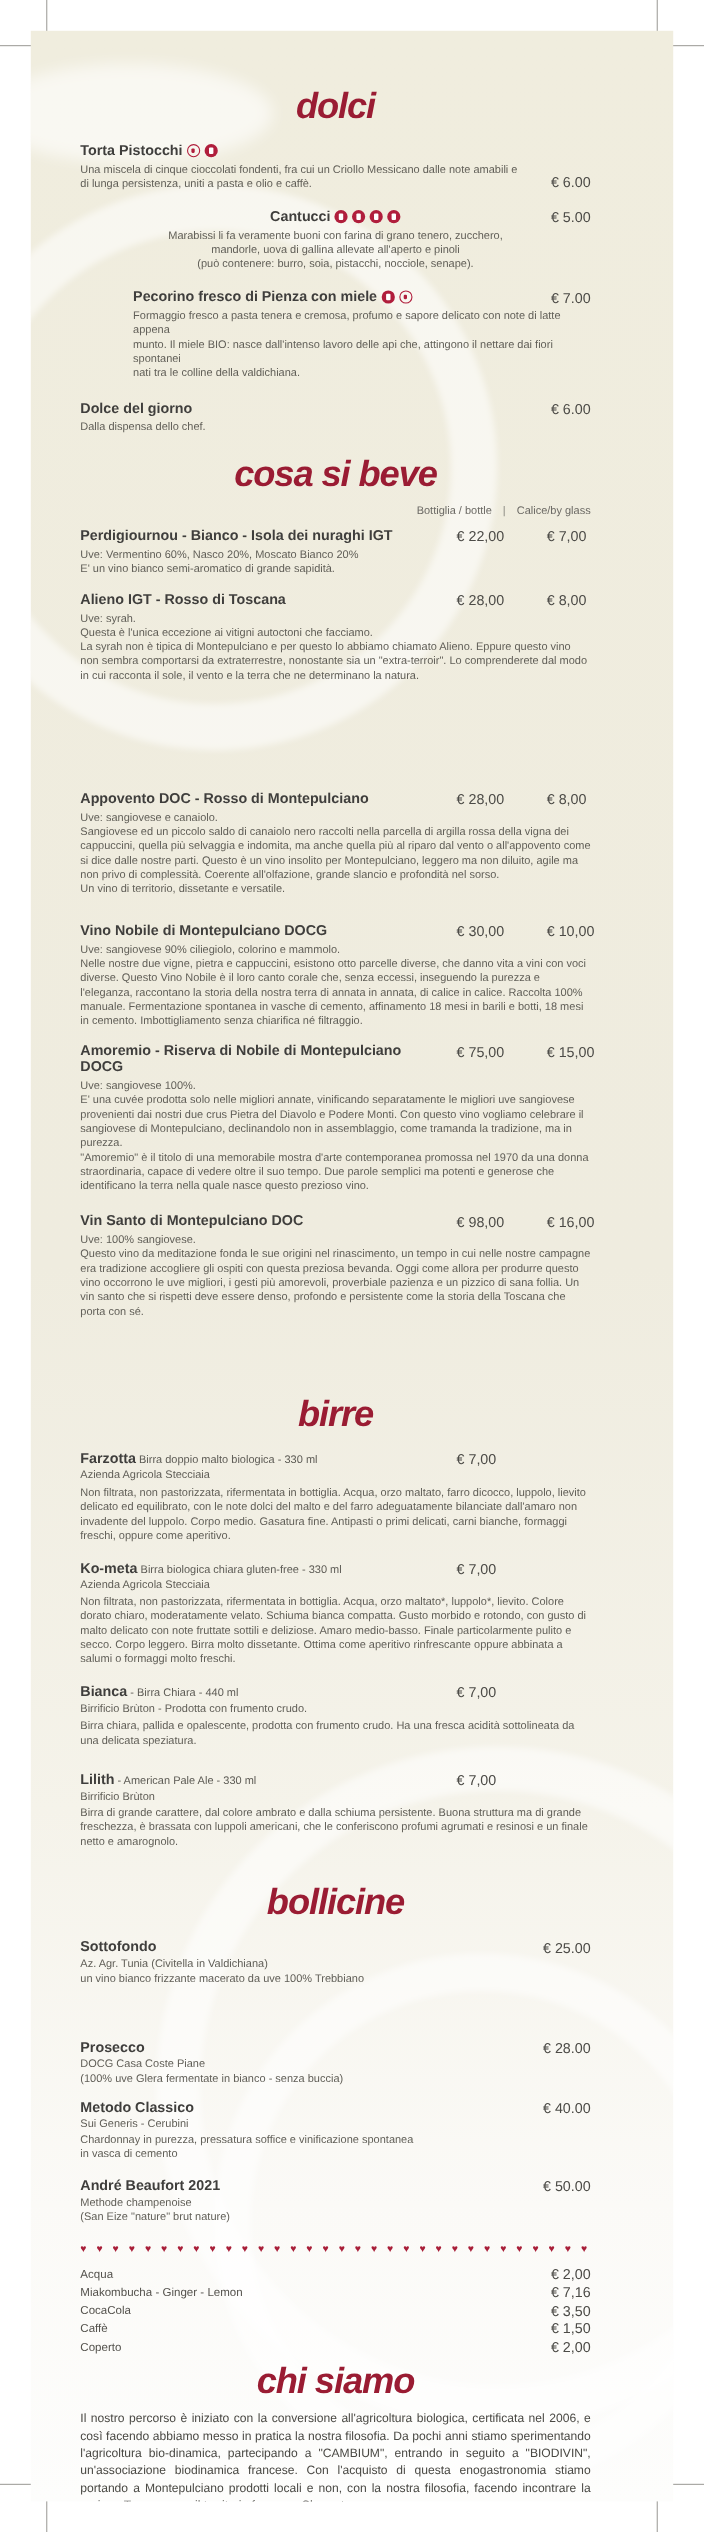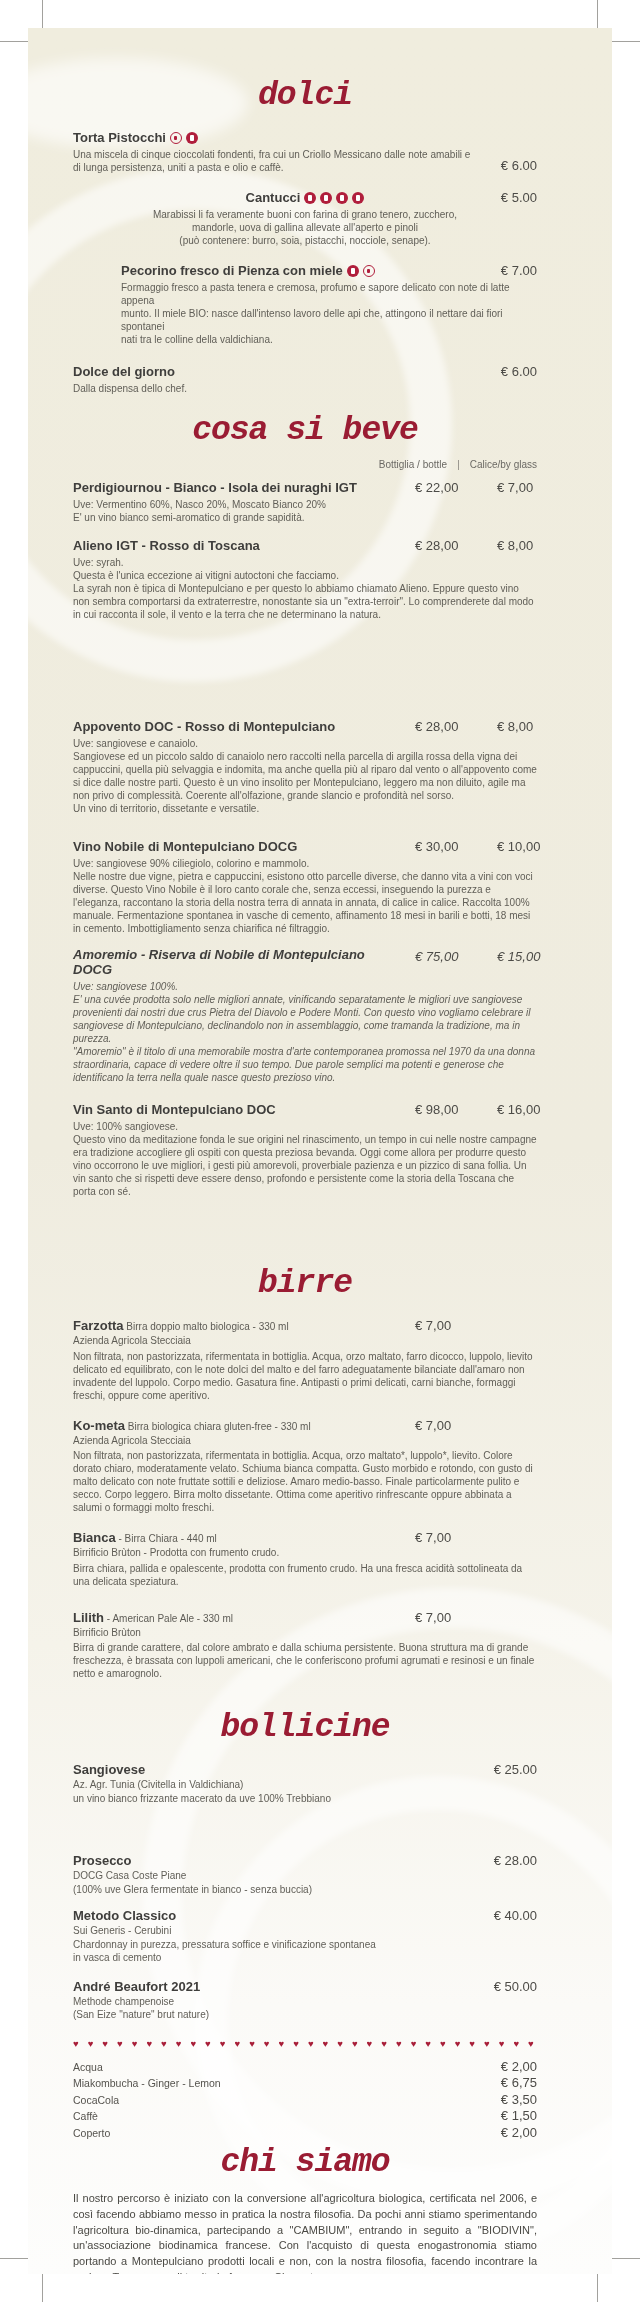--- a/index.html
+++ b/index.html
@@ -7,21 +7,21 @@
           font-family:"Liberation Sans",sans-serif;}
   
   .crop{position:absolute;background:#a2a19d;}
   
   .page{position:absolute;left:28px;top:28px;width:584px;height:2246px;overflow:hidden;
         background:linear-gradient(180deg,#f0edde 0%,#efecdf 50%,#f5f3ea 72%,#fbfaf7 88%,#fdfdfc 100%);}
   .wm{position:absolute;border-radius:50%;border:40px solid rgba(255,255,255,0.55);filter:blur(3px);}
   .blob{position:absolute;background:rgba(255,255,255,0.6);border-radius:50%;filter:blur(7px);}
   .content{position:relative;padding:0 75px 0 45px;}
   
-  .script{font-family:Liberation Mono, monospace;font-style:italic;font-weight:700;color:#9a1c33;
+  .script{font-family:Liberation Sans, sans-serif;font-style:italic;font-weight:700;color:#9a1c33;
           font-size:33px;text-align:center;margin:0;line-height:40px;letter-spacing:-1px;}
   
   .item{position:relative;margin-top:12px;}
   .trow{position:relative;}
   .t{font-size:13px;font-weight:bold;color:#3f3e3c;}
   .sub{font-size:10px;color:#5d5b55;font-weight:normal;}
   .d{font-size:10px;color:#605e57;line-height:13px;white-space:pre-line;margin-top:2px;}
   .d2{font-size:10px;color:#605e57;line-height:13.5px;}
   .price{font-size:13px;color:#4c4b47;white-space:nowrap;}
   .pr-r{position:absolute;right:0;top:2px;}
@@ -113,21 +113,21 @@
             <div class="trow"><span class="t winetitle">Appovento  DOC - Rosso di Montepulciano</span><span class="price pb">€ 28,00</span><span class="price pc">€ 8,00</span></div>
             <div class="d">Uve: sangiovese e canaiolo.
 Sangiovese ed un piccolo saldo di canaiolo nero raccolti nella parcella di argilla rossa della vigna dei cappuccini, quella più selvaggia e indomita, ma anche quella più al riparo dal vento o all'appovento come si dice dalle nostre parti. Questo è un vino insolito per Montepulciano, leggero ma non diluito, agile ma non privo di complessità. Coerente all'olfazione, grande slancio e profondità nel sorso.
 Un vino di territorio, dissetante e versatile.</div>
           </div>
           <div class="item" style="margin-top: 22px;">
             <div class="trow"><span class="t winetitle">Vino Nobile di Montepulciano DOCG</span><span class="price pb">€ 30,00</span><span class="price pc">€ 10,00</span></div>
             <div class="d">Uve: sangiovese 90% ciliegiolo, colorino e mammolo.
 Nelle nostre due vigne, pietra e cappuccini, esistono otto parcelle diverse, che danno vita a vini con voci diverse. Questo Vino Nobile è il loro canto corale che, senza eccessi, inseguendo la purezza e l'eleganza, raccontano la storia della nostra terra di annata in annata, di calice in calice. Raccolta 100% manuale. Fermentazione spontanea in vasche di cemento, affinamento 18 mesi in barili e botti, 18 mesi in cemento. Imbottigliamento senza chiarifica né filtraggio.</div>
           </div>
-          <div class="item" style="margin-top: 12px; font-style: italic;">
+          <div class="item" style="margin-top: 12px;">
             <div class="trow"><span class="t winetitle">Amoremio - Riserva di Nobile di Montepulciano DOCG</span><span class="price pb">€ 75,00</span><span class="price pc">€ 15,00</span></div>
             <div class="d">Uve: sangiovese 100%.
 E' una cuvée prodotta solo nelle migliori annate, vinificando separatamente le migliori uve sangiovese provenienti dai nostri due crus Pietra del Diavolo e Podere Monti. Con questo vino vogliamo celebrare il sangiovese di Montepulciano, declinandolo non in assemblaggio, come tramanda la tradizione, ma in purezza.
 "Amoremio" è il titolo di una memorabile mostra d'arte contemporanea promossa nel 1970 da una donna straordinaria, capace di vedere oltre il suo tempo. Due parole semplici ma potenti e generose che identificano la terra nella quale nasce questo prezioso vino.</div>
           </div>
           <div class="item" style="margin-top: 16px;">
             <div class="trow"><span class="t winetitle">Vin Santo di Montepulciano DOC</span><span class="price pb">€ 98,00</span><span class="price pc">€ 16,00</span></div>
             <div class="d">Uve: 100% sangiovese.
 Questo vino da meditazione fonda le sue origini nel rinascimento, un tempo in cui nelle nostre campagne era tradizione accogliere gli ospiti con questa preziosa bevanda. Oggi come allora per produrre questo vino occorrono le uve migliori, i gesti più amorevoli, proverbiale pazienza e un pizzico di sana follia. Un vin santo che si rispetti deve essere denso, profondo e persistente come la storia della Toscana che porta con sé.</div>
           </div>
@@ -153,21 +153,21 @@
           <div class="item" style="margin-top: 20px;">
             <div class="trow"><span class="t">Lilith</span><span class="sub"> - American Pale Ale - 330 ml</span><span class="price pb">€ 7,00</span></div>
             <div class="d2">Birrificio Brùton</div>
             <div class="d">Birra di grande carattere, dal colore ambrato e dalla schiuma persistente. Buona struttura ma di grande freschezza, è brassata con luppoli americani, che le conferiscono profumi agrumati e resinosi e un finale netto e amarognolo.</div>
           </div>
         </div>
 
       <h1 class="script" style="margin-top:28px;">bollicine</h1>
       <div id="sparkling-list">
           <div class="item" style="margin-top: 12px;">
-            <div class="trow"><span class="t">Sangiovese</span><span class="price pr-r">€ 25.00</span></div>
+            <div class="trow"><span class="t">Sottofondo</span><span class="price pr-r">€ 25.00</span></div>
             <div class="d2">Az. Agr. Tunia (Civitella in Valdichiana)</div>
             <div class="d2">un vino bianco frizzante macerato da uve 100% Trebbiano</div>
           </div>
           <div class="item" style="margin-top: 46px;">
             <div class="trow"><span class="t">Prosecco</span><span class="price pr-r">€ 28.00</span></div>
             <div class="d2">DOCG Casa Coste Piane</div>
             <div class="d2">(100% uve Glera fermentate in bianco - senza buccia)</div>
           </div>
           <div class="item" style="margin-top: 10px;">
             <div class="trow"><span class="t">Metodo Classico</span><span class="price pr-r">€ 40.00</span></div>
@@ -183,21 +183,21 @@
         </div>
 
       <div class="hearts" id="hearts">♥ ♥ ♥ ♥ ♥ ♥ ♥ ♥ ♥ ♥ ♥ ♥ ♥ ♥ ♥ ♥ ♥ ♥ ♥ ♥ ♥ ♥ ♥ ♥ ♥ ♥ ♥ ♥ ♥ ♥ ♥ ♥ ♥ ♥ ♥ ♥ ♥ ♥</div>
       <div id="extras-list" style="margin-top:10px;">
           <div class="xrow">
             <span>Acqua</span>
             <span class="price">€ 2,00</span>
           </div>
           <div class="xrow">
             <span>Miakombucha - Ginger - Lemon</span>
-            <span class="price">€ 6,75</span>
+            <span class="price">€ 7,16</span>
           </div>
           <div class="xrow">
             <span>CocaCola</span>
             <span class="price">€ 3,50</span>
           </div>
           <div class="xrow">
             <span>Caffè</span>
             <span class="price">€ 1,50</span>
           </div>
           <div class="xrow">

